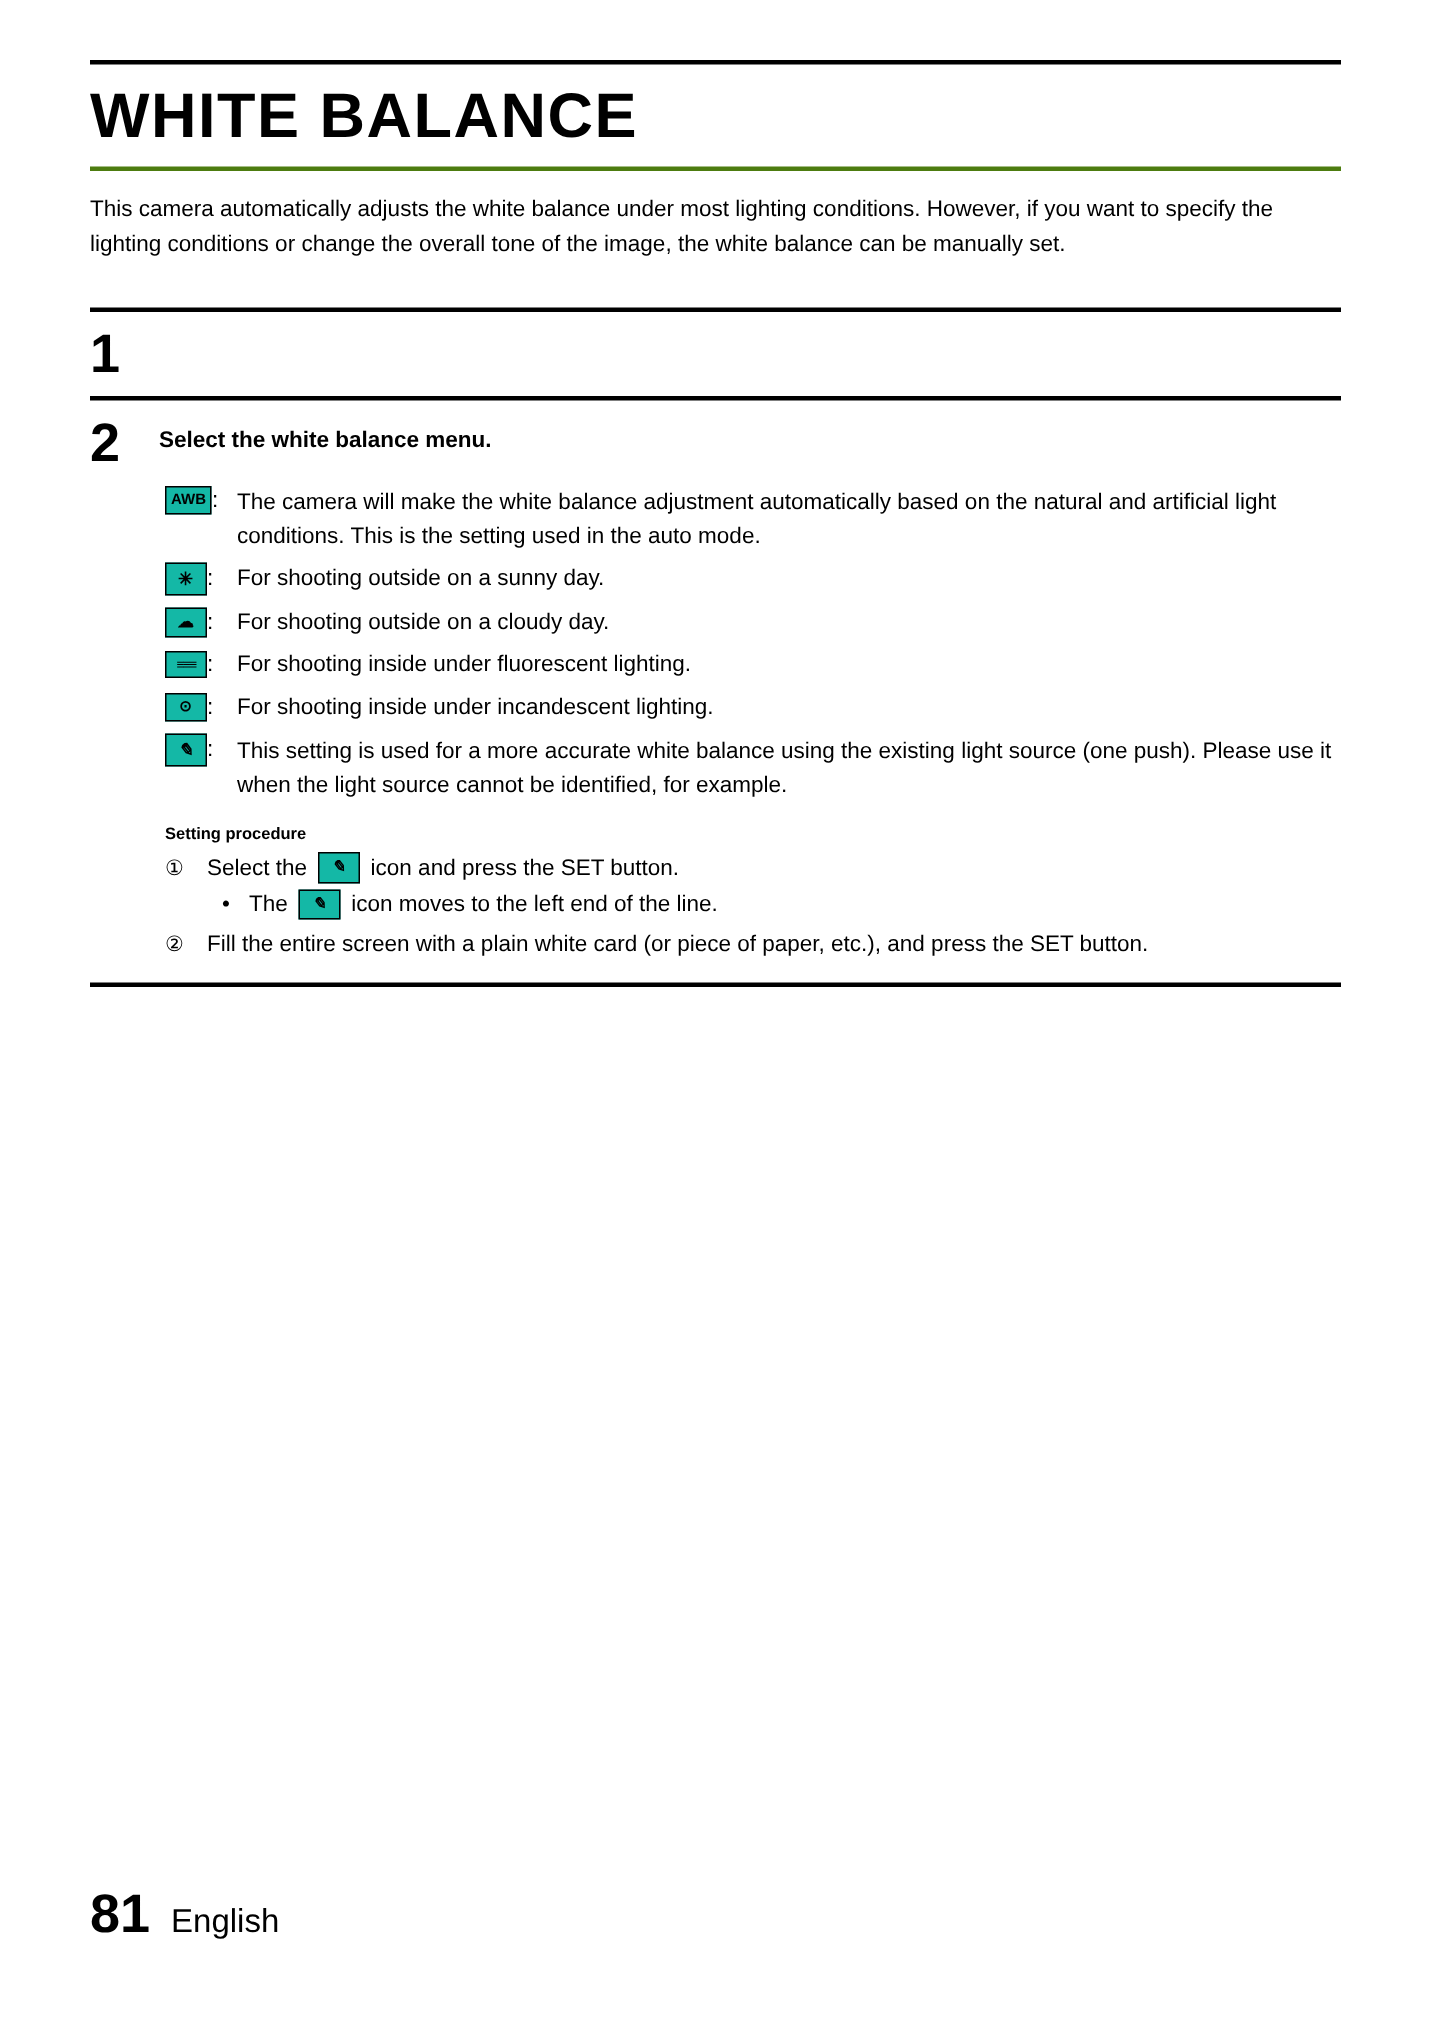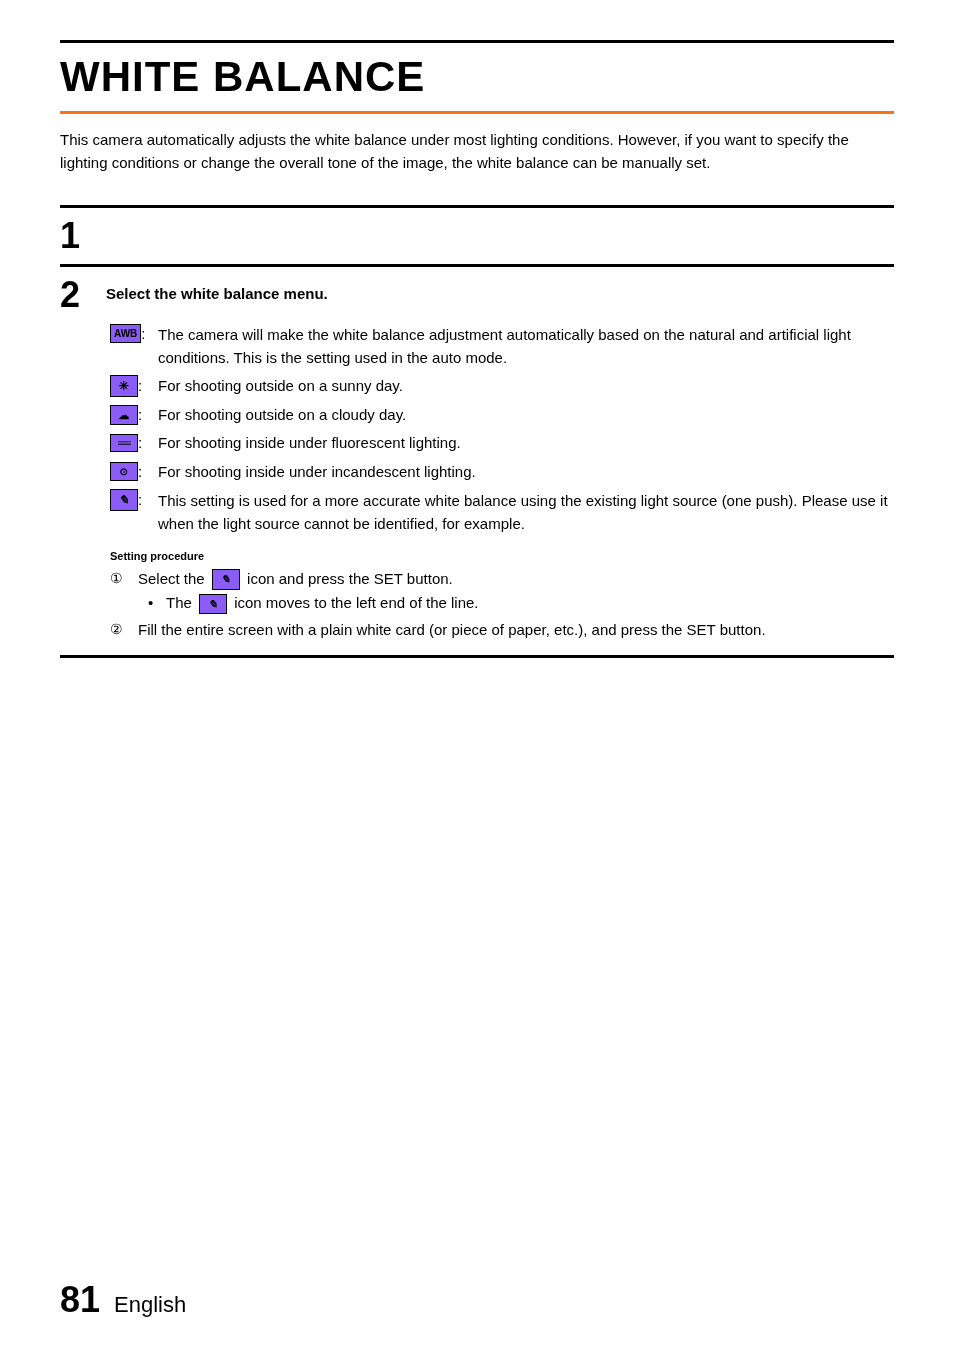--- a/index.html
+++ b/index.html
@@ -17,21 +17,21 @@
       color: #000000;
       padding: 40px 60px 40px 60px;
     }
 
     .page-title {
       font-size: 42px;
       font-weight: 900;
       letter-spacing: 1px;
       margin-bottom: 6px;
       padding-bottom: 10px;
-      border-bottom: 3px solid #f97316;
+      border-bottom: 3px solid #4d7c0f;
       margin-top: 10px;
     }
 
     .intro-text {
       margin-top: 14px;
       margin-bottom: 30px;
       line-height: 1.55;
       font-size: 15px;
     }
 
@@ -103,21 +103,21 @@
       display: inline-flex;
       align-items: center;
       justify-content: center;
       border: 1.5px solid #000;
       font-size: 11px;
       font-weight: bold;
       padding: 1px 3px;
       letter-spacing: 0.5px;
       min-width: 28px;
       min-height: 18px;
-      background: #8b5cf6;
+      background: #14b8a6;
     }
 
     .awb-icon {
       font-size: 10px;
       font-weight: bold;
       letter-spacing: 0;
       border: 1.5px solid #000;
       padding: 1px 3px;
     }
 
@@ -206,21 +206,21 @@
     .bullet-dot {
       min-width: 12px;
     }
 
     .multi-line-desc {
       line-height: 1.55;
     }
 
     .footer {
       position: absolute;
-      bottom: 24px;
+      bottom: 48px;
       left: 60px;
       display: flex;
       align-items: baseline;
       gap: 14px;
     }
 
     .page-number {
       font-size: 36px;
       font-weight: 900;
     }

